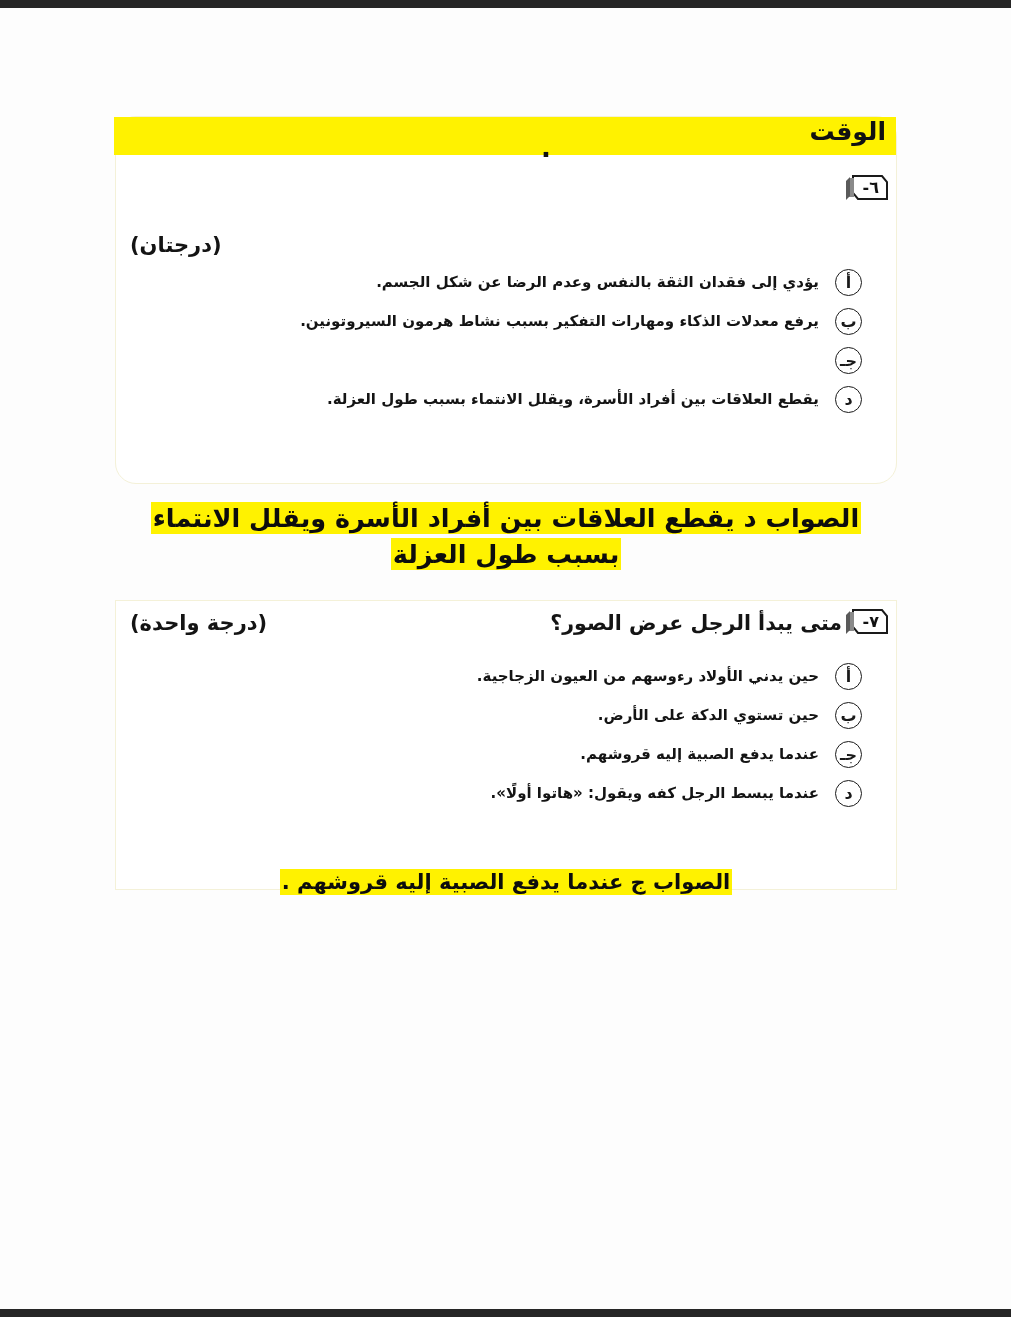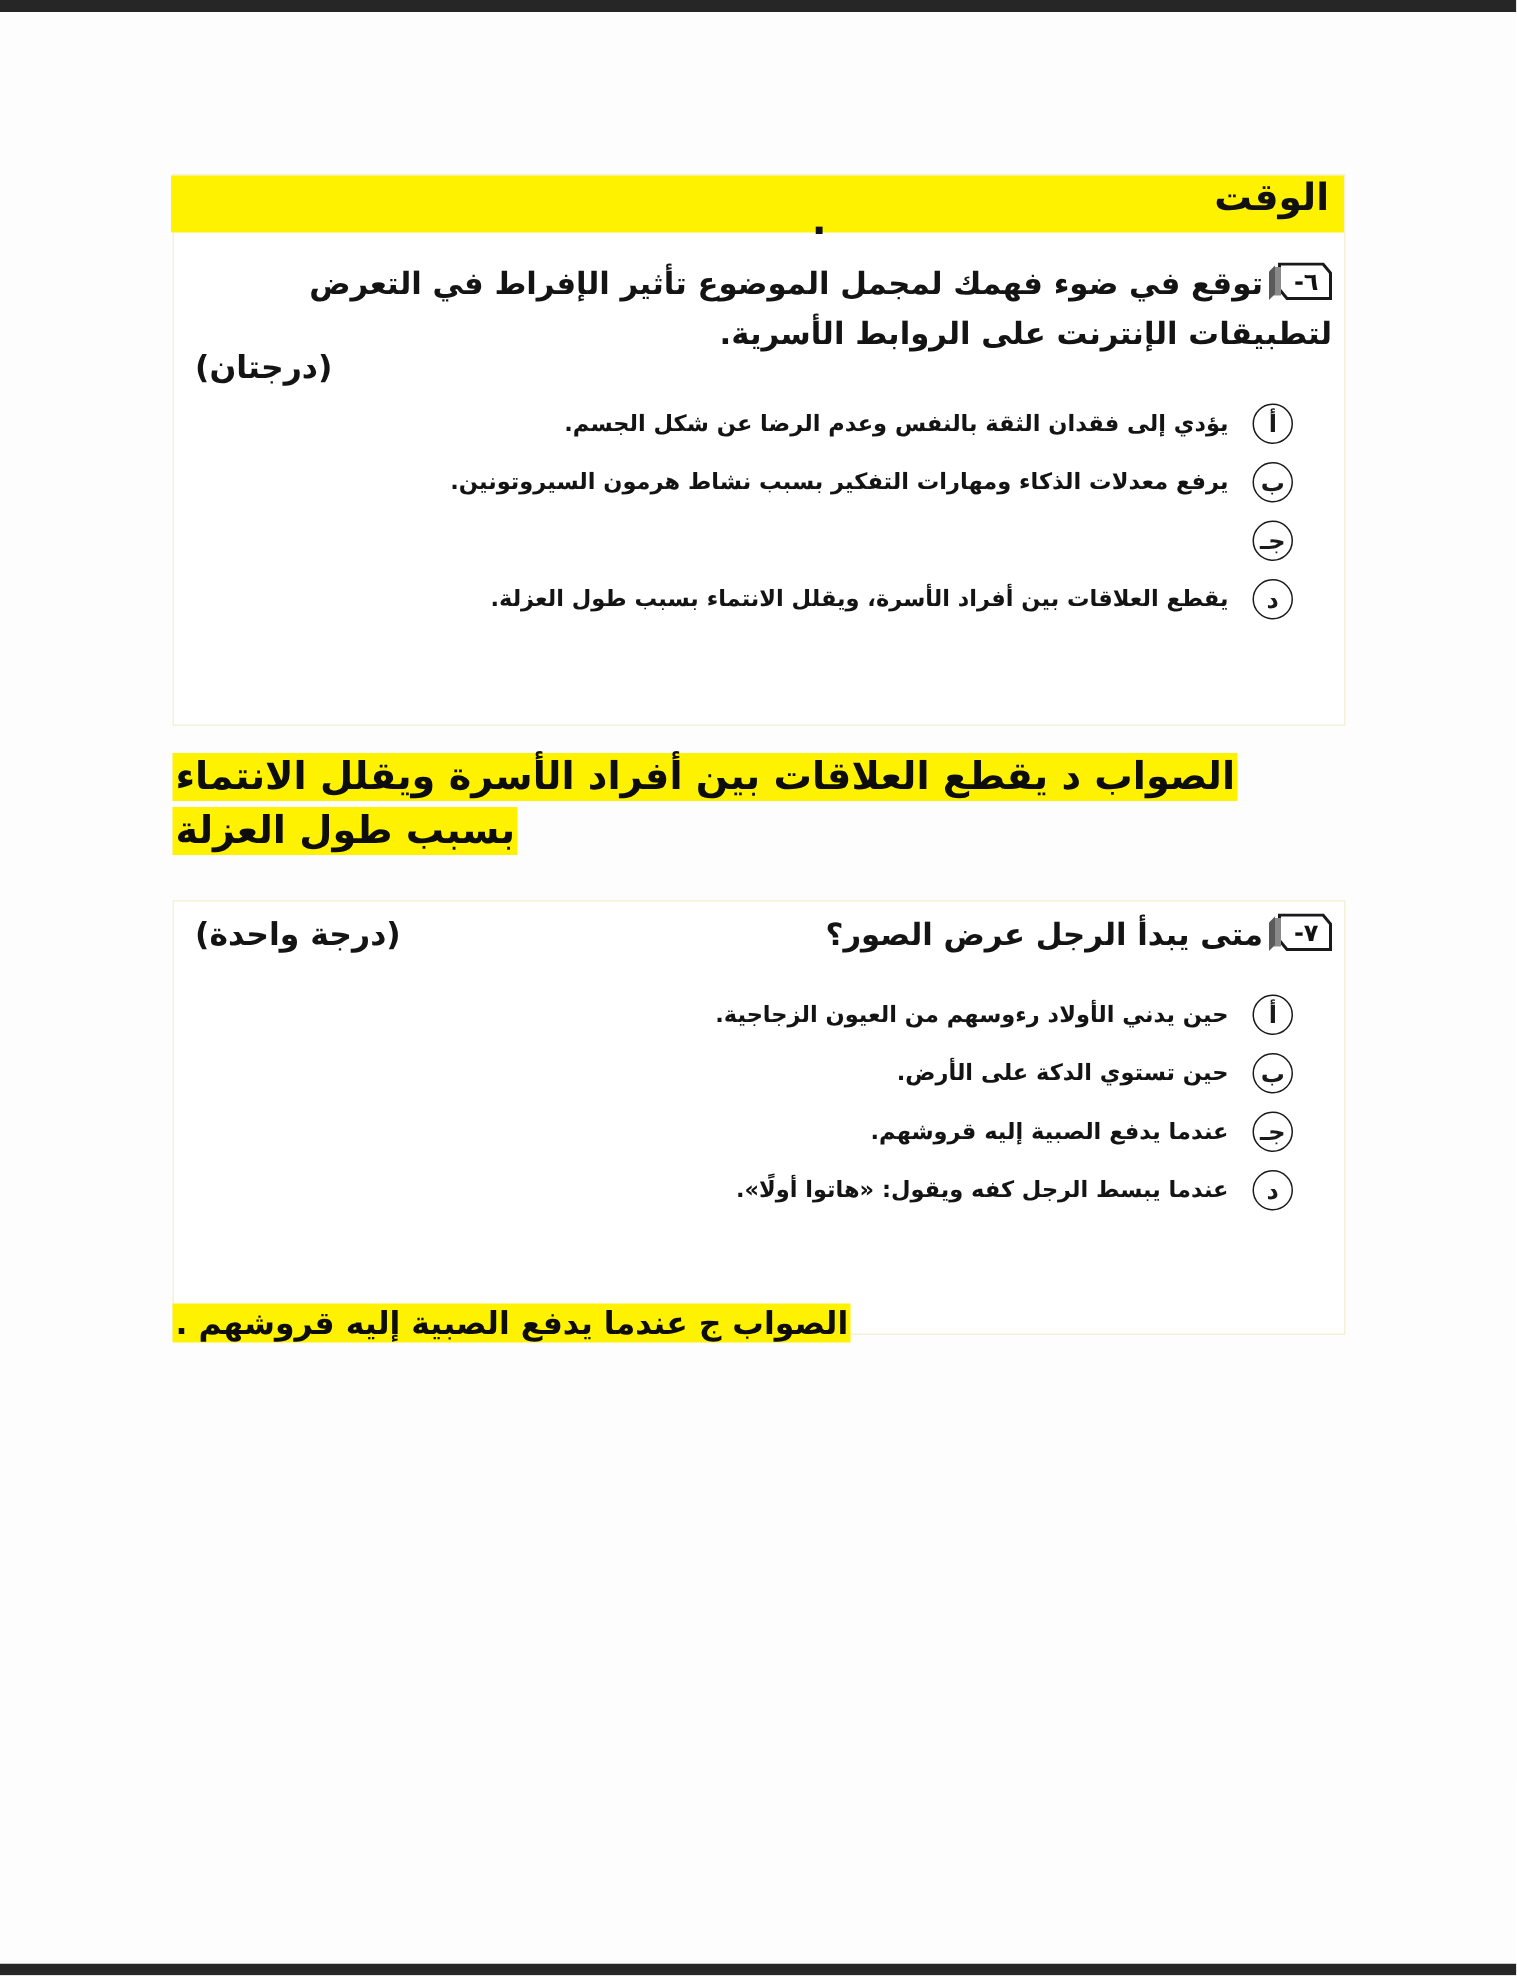--- a/index.html
+++ b/index.html
@@ -43,20 +43,21 @@
     position: absolute;
     border: 1px solid #f4f1d8;
     background: #ffffff;
     box-sizing: border-box;
   }
   #qblock-6 {
     right: 114px;
     top: 108px;
     width: 782px;
     height: 368px;
+    border-radius: 21px;
   }
   #qblock-7 {
     right: 114px;
     top: 592px;
     width: 782px;
     height: 290px;
   }
 
   
   .time-banner {
@@ -165,21 +166,21 @@
     line-height: 27px;
     letter-spacing: -0.35px;
     text-align: right;
     white-space: nowrap;
   }
 
   
   .answer {
     position: absolute;
     direction: rtl;
-    text-align: left;
+    text-align: center;
     font-size: 25.5px;
     font-weight: bold;
     color: #0d0d0d;
     line-height: 1.42;
     letter-spacing: -0.3px;
   }
   .answer .hl {
     background: #fff200;
     box-decoration-break: clone;
     -webkit-box-decoration-break: clone;
@@ -215,21 +216,21 @@
       </div>
 
       <div class="qstem">
         <span class="qbadge">
           <svg width="42" height="25" viewBox="0 0 42 25" xmlns="http://www.w3.org/2000/svg">
             <path d="M7,1 L36,1 L41,7 L41,24 L12,24 L7,18 Z" fill="#ffffff" stroke="#1a1a1a" stroke-width="2"></path>
             <path d="M3,3 L8,3 L8,22 L3,22 Z" fill="#8a8a8a"></path>
             <path d="M0,6 L4,2 L4,21 L0,25 Z" fill="#5a5a5a"></path>
           </svg>
           <span style="position:absolute;right:9px;top:0;font-size:16px;font-weight:bold;color:#111;line-height:25px;">٦-</span>
-        </span><span>توقع في ضوء فهمك لمجمل الموضوع تأثير الإفراط في التعرض لتطبيقات الإنترنت على الروابط الأسرية.</span>
+        </span>
       </div>
 
       <div class="marks">(درجتان)</div>
 
       <div class="options">
         <div class="opt-row">
           <span class="opt-marker">أ</span>
           <span class="opt-text">يؤدي إلى فقدان الثقة بالنفس وعدم الرضا عن شكل الجسم.</span>
         </div>
         <div class="opt-row">

